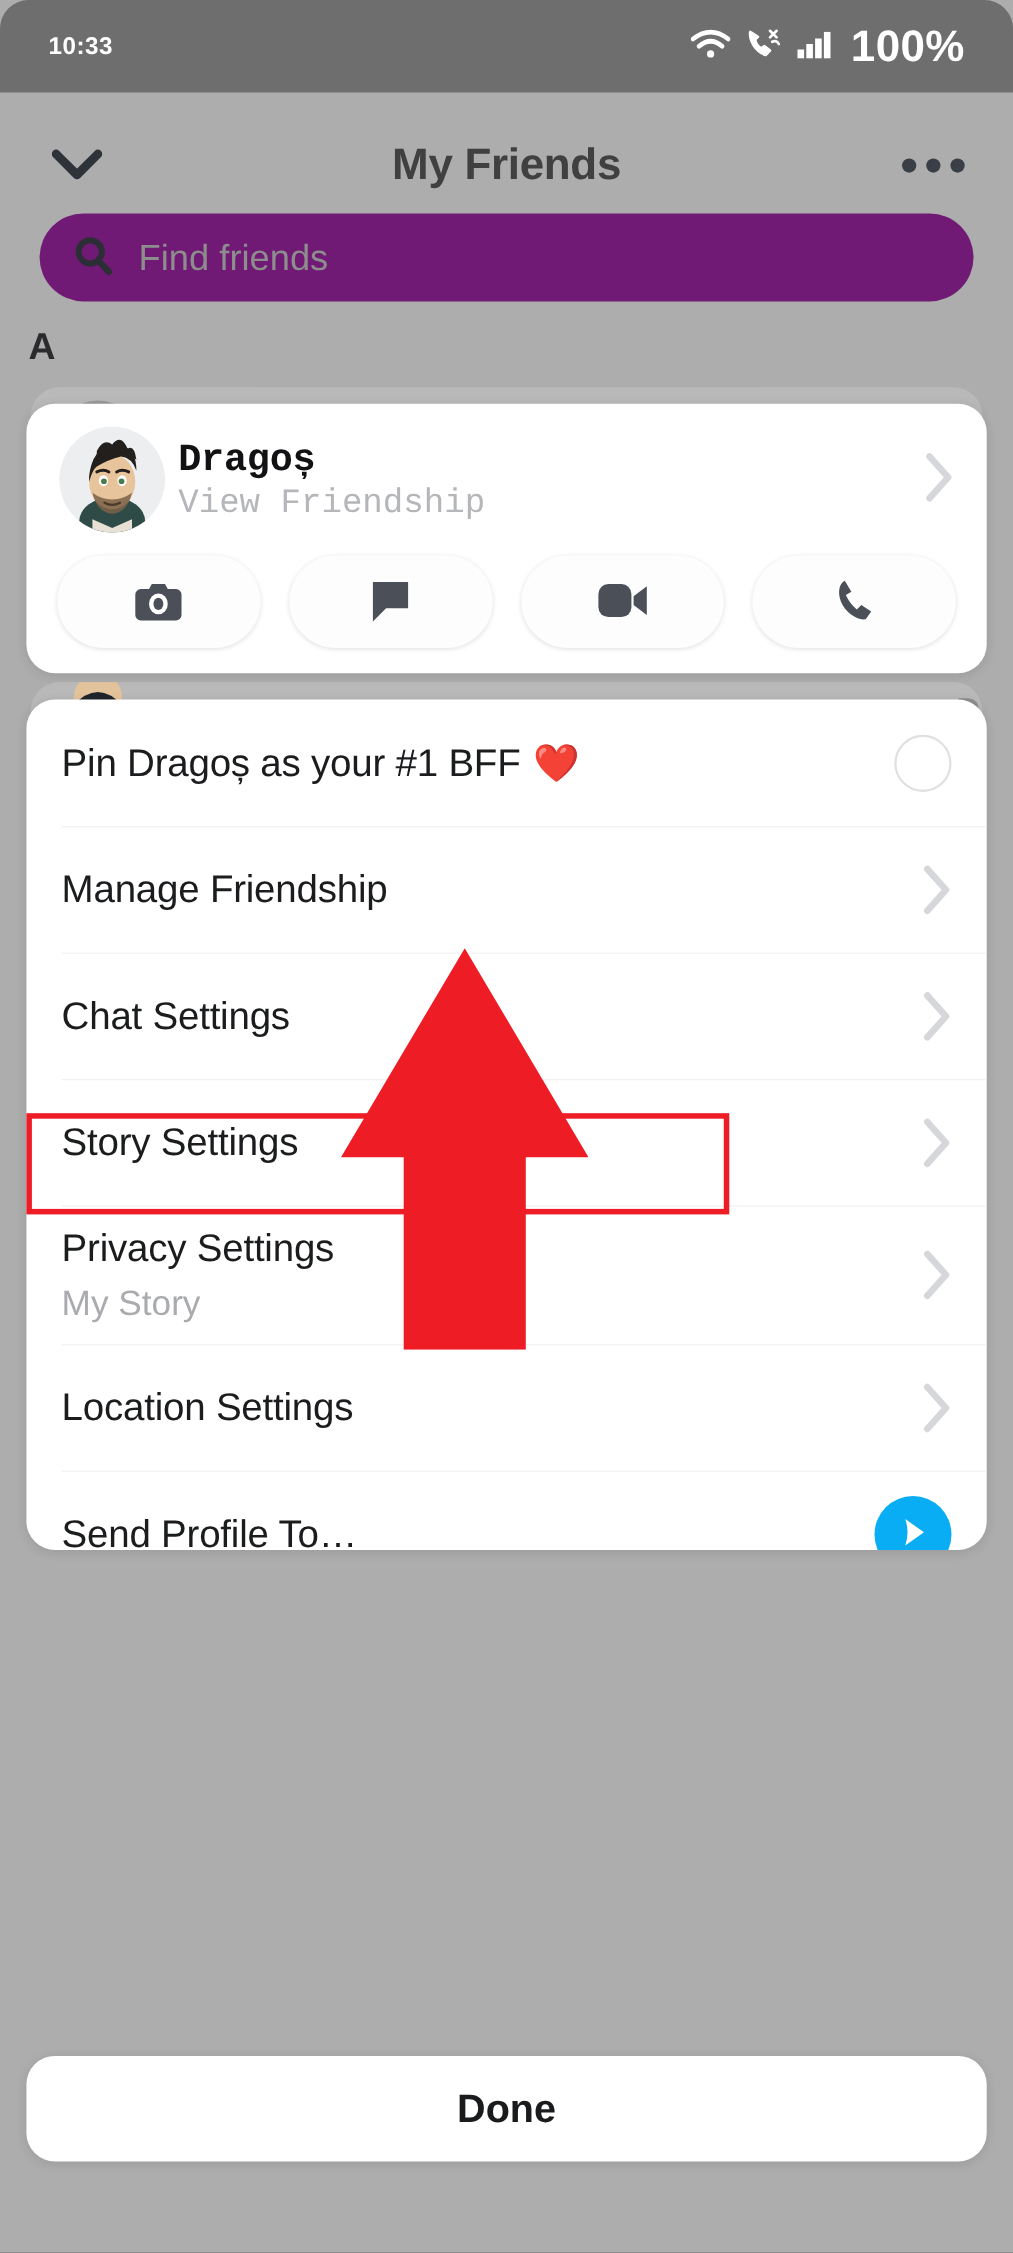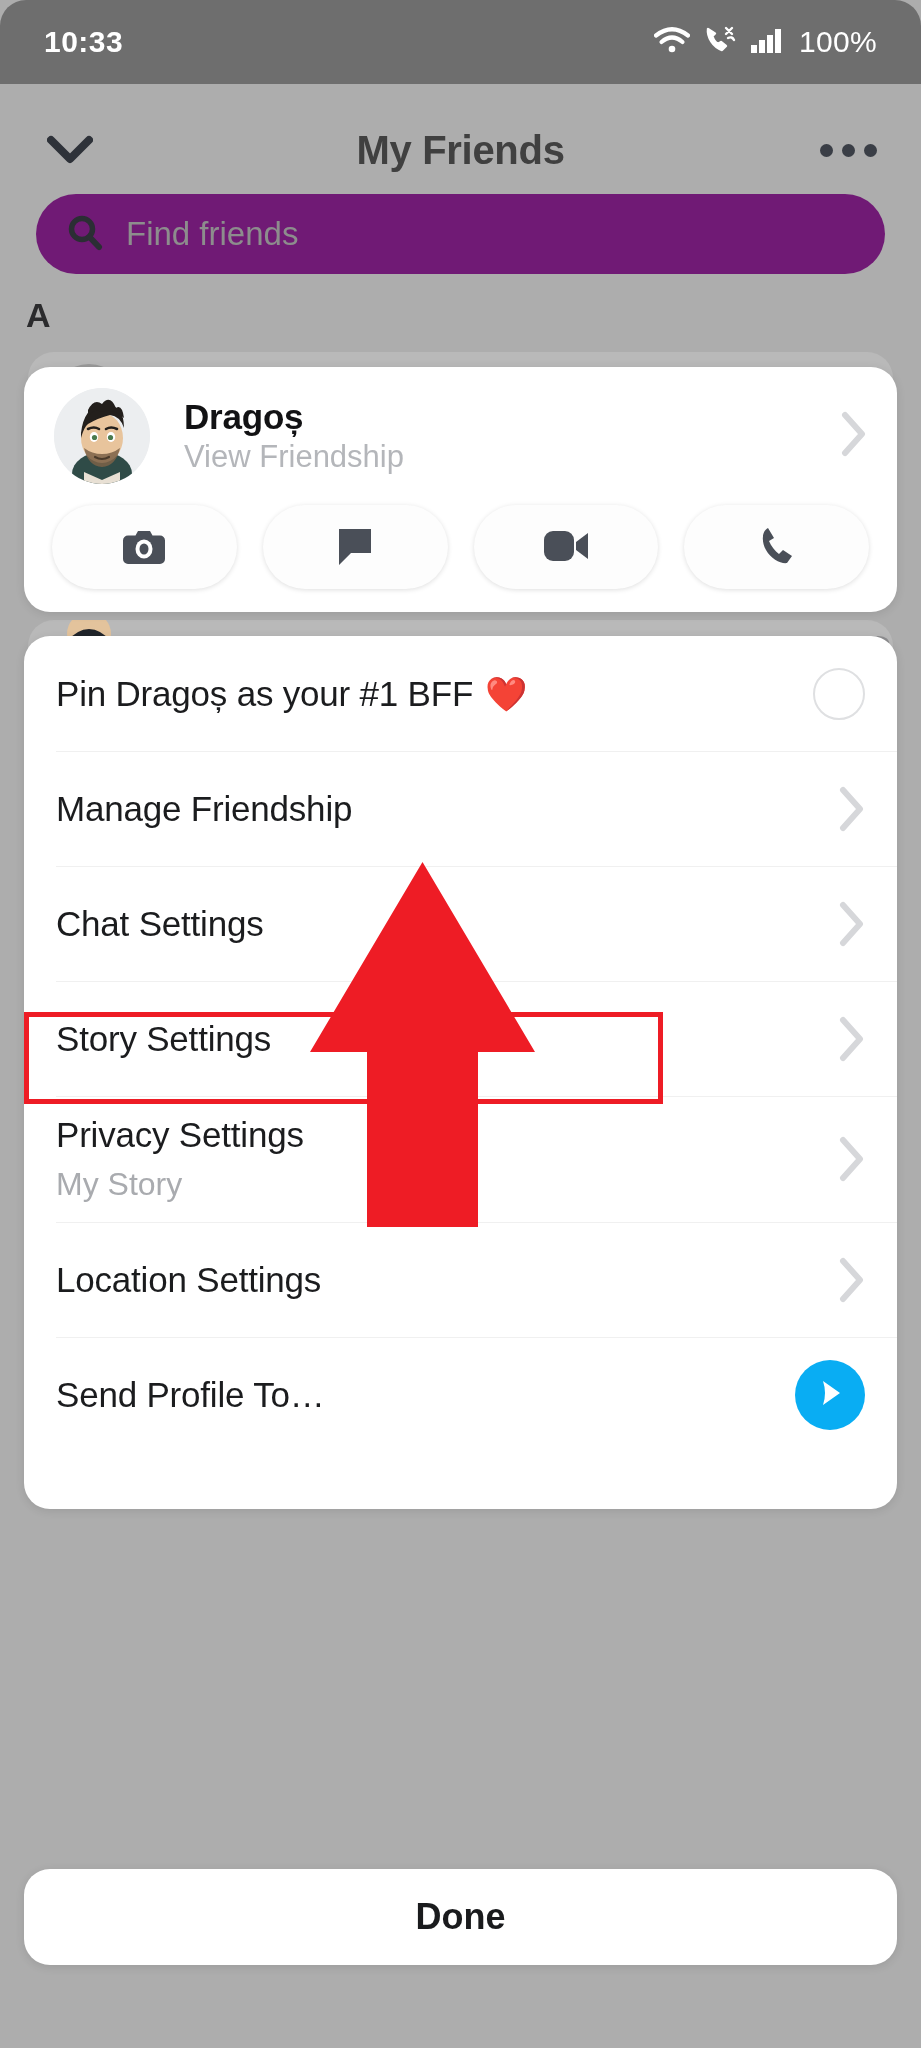--- a/index.html
+++ b/index.html
@@ -21,23 +21,23 @@
   
   .statusbar {
     position:absolute; top:0; left:0; right:0; height:84px;
     background:#6e6e6e;
     border-radius:26px 26px 0 0;
     display:flex; align-items:center;
     padding:0 44px;
     color:#fff;
     z-index:60;
   }
-  .sb-time { font-size:30px; font-weight:700; letter-spacing:.5px; }
+  .sb-time { font-size:22px; font-weight:700; letter-spacing:.5px; }
   .sb-right { margin-left:auto; display:flex; align-items:center; gap:13px; }
-  .sb-pct { font-size:30px; font-weight:400; letter-spacing:.3px; }
+  .sb-pct { font-size:40px; font-weight:700; letter-spacing:.3px; }
   .sb-ico { display:block; }
 
   
   .bg-layer { position:absolute; top:84px; left:0; right:0; bottom:0; }
 
   .appheader {
     position:absolute; top:16px; left:0; right:0; height:100px;
     display:flex; align-items:center; padding:0 44px;
   }
   .hdr-chevron { width:52px; height:52px; display:flex; align-items:center; justify-content:center; }
@@ -83,36 +83,36 @@
     z-index:20;
   }
 
   
   #card-profile { top:367px; height:245px; }
   .prof-row { display:flex; align-items:center; height:138px; padding:0 30px; }
   .prof-avatar {
     width:96px; height:96px; border-radius:50%;
     background:#eceef0; flex:none; overflow:hidden; position:relative;
   }
-  .prof-names { margin-left:34px; display:flex; flex-direction:column; gap:2px; }
+  .prof-names { margin-left:12px; display:flex; flex-direction:column; gap:2px;font-family:Liberation Mono, monospace; }
   .prof-name { font-size:35px; font-weight:700; color:#121214; letter-spacing:-.2px; }
   .prof-sub { font-size:31px; color:#b4b6ba; font-weight:500; }
   .prof-chev { margin-left:auto; }
 
   .act-row { display:flex; gap:26px; padding:0 28px; }
   .act-btn {
     flex:1; height:84px; border-radius:42px;
     background:#fdfdfd;
     box-shadow:0 1px 5px rgba(0,0,0,.13);
     display:flex; align-items:center; justify-content:center;
     border:none; cursor:pointer;
   }
 
   
-  #card-menu { top:636px; height:873px; overflow:hidden; }
+  #card-menu { top:636px; height:773px; overflow:hidden; }
   .mrow {
     position:relative;
     display:flex; align-items:center;
     padding:0 32px;
     height:115px;
     cursor:pointer;
   }
   .mrow + .mrow::before {
     content:""; position:absolute; top:0; left:32px; right:0;
     height:1px; background:#f0f0f0;

